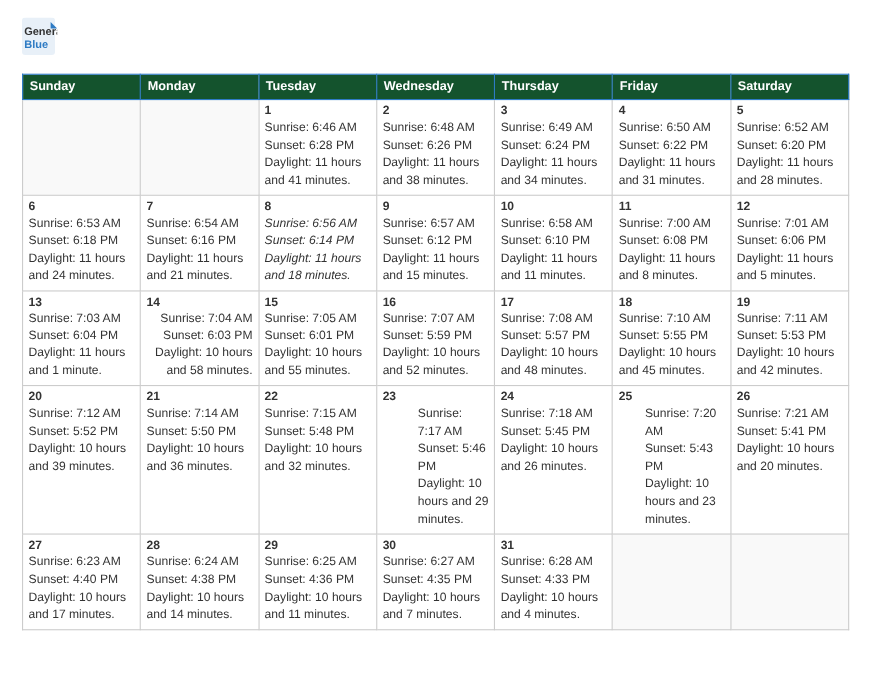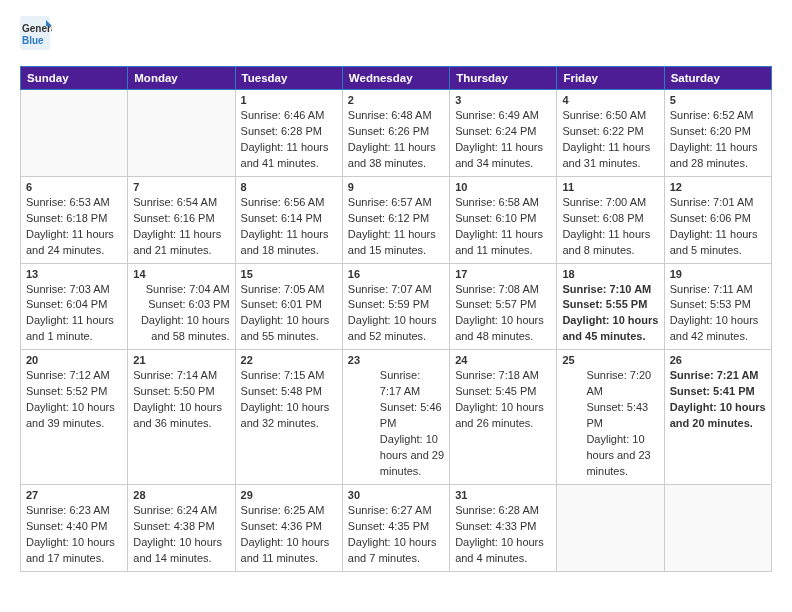--- a/index.html
+++ b/index.html
@@ -35,21 +35,21 @@
     .location {
       font-size: 14px;
       color: #555;
     }
     table {
       width: 100%;
       border-collapse: collapse;
       table-layout: fixed;
     }
     th {
-      background-color: #4c1d95;
+      background-color: #14532d;
       color: white;
       text-align: left;
       padding: 5px 6px;
       font-size: 11.5px;
       font-weight: bold;
       border: 1px solid #2e7bc4;
     }
     td {
       border: 1px solid #ccc;
       vertical-align: top;
@@ -153,21 +153,21 @@
 Daylight: 11 hours and 24 minutes.</div>
           </td>
           <td>
             <span class="day-num">7</span>
             <div class="cell-text" style="white-space: pre-line;">Sunrise: 6:54 AM
 Sunset: 6:16 PM
 Daylight: 11 hours and 21 minutes.</div>
           </td>
           <td>
             <span class="day-num">8</span>
-            <div class="cell-text" style="white-space: pre-line;">Sunrise: 6:56 AM
+            <div class="cell-text" style="white-space: pre-line; font-style: italic;">Sunrise: 6:56 AM
 Sunset: 6:14 PM
 Daylight: 11 hours and 18 minutes.</div>
           </td>
           <td>
             <span class="day-num">9</span>
             <div class="cell-text" style="white-space: pre-line;">Sunrise: 6:57 AM
 Sunset: 6:12 PM
 Daylight: 11 hours and 15 minutes.</div>
           </td>
           <td>
@@ -215,21 +215,21 @@
 Daylight: 10 hours and 52 minutes.</div>
           </td>
           <td>
             <span class="day-num">17</span>
             <div class="cell-text" style="white-space: pre-line;">Sunrise: 7:08 AM
 Sunset: 5:57 PM
 Daylight: 10 hours and 48 minutes.</div>
           </td>
           <td>
             <span class="day-num">18</span>
-            <div class="cell-text" style="white-space: pre-line; font-weight: bold;">Sunrise: 7:10 AM
+            <div class="cell-text" style="white-space: pre-line;">Sunrise: 7:10 AM
 Sunset: 5:55 PM
 Daylight: 10 hours and 45 minutes.</div>
           </td>
           <td>
             <span class="day-num">19</span>
             <div class="cell-text" style="white-space: pre-line;">Sunrise: 7:11 AM
 Sunset: 5:53 PM
 Daylight: 10 hours and 42 minutes.</div>
           </td>
         </tr>
@@ -265,21 +265,21 @@
 Daylight: 10 hours and 26 minutes.</div>
           </td>
           <td>
             <span class="day-num">25</span>
             <div class="cell-text" style="white-space: pre-line; margin-left: 24px;">Sunrise: 7:20 AM
 Sunset: 5:43 PM
 Daylight: 10 hours and 23 minutes.</div>
           </td>
           <td>
             <span class="day-num">26</span>
-            <div class="cell-text" style="white-space: pre-line; font-weight: bold;">Sunrise: 7:21 AM
+            <div class="cell-text" style="white-space: pre-line;">Sunrise: 7:21 AM
 Sunset: 5:41 PM
 Daylight: 10 hours and 20 minutes.</div>
           </td>
         </tr>
         <tr>
           <td>
             <span class="day-num">27</span>
             <div class="cell-text" style="white-space: pre-line;">Sunrise: 6:23 AM
 Sunset: 4:40 PM
 Daylight: 10 hours and 17 minutes.</div>

